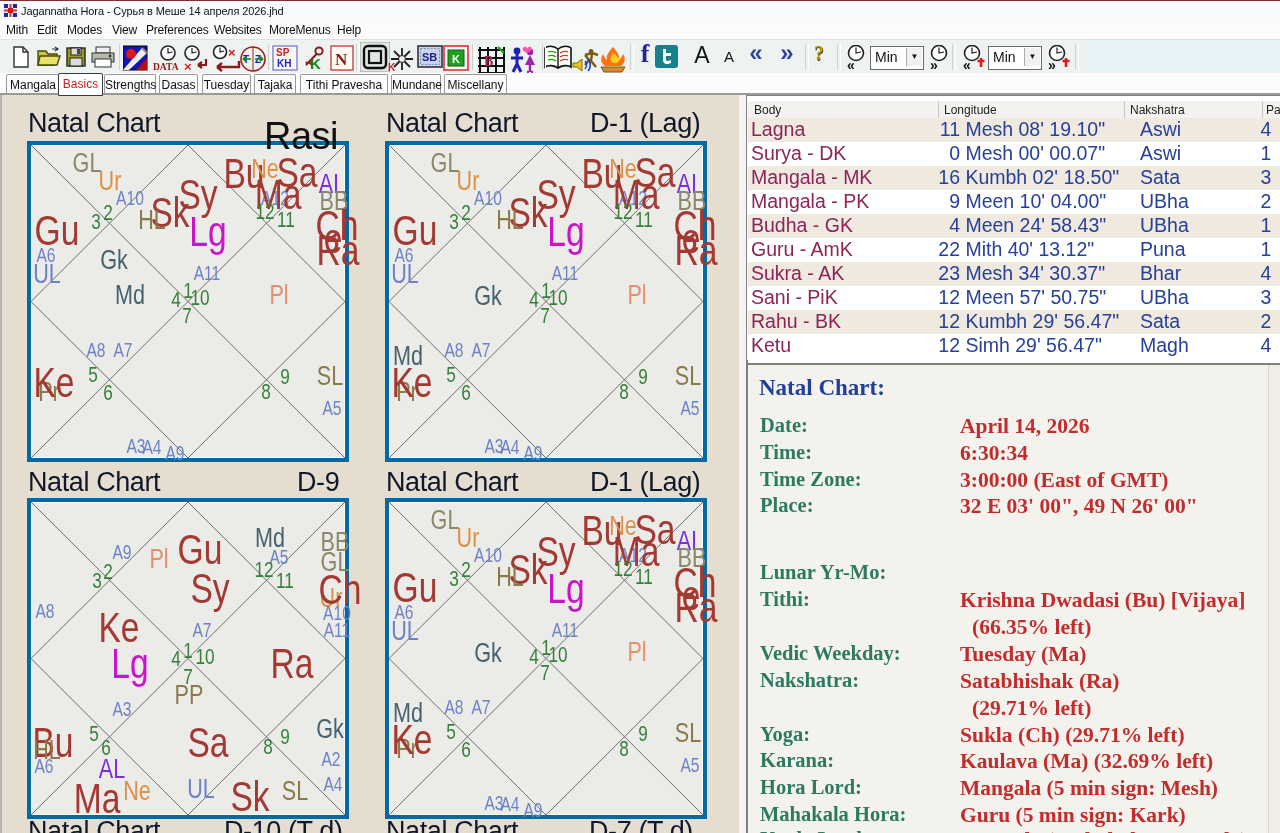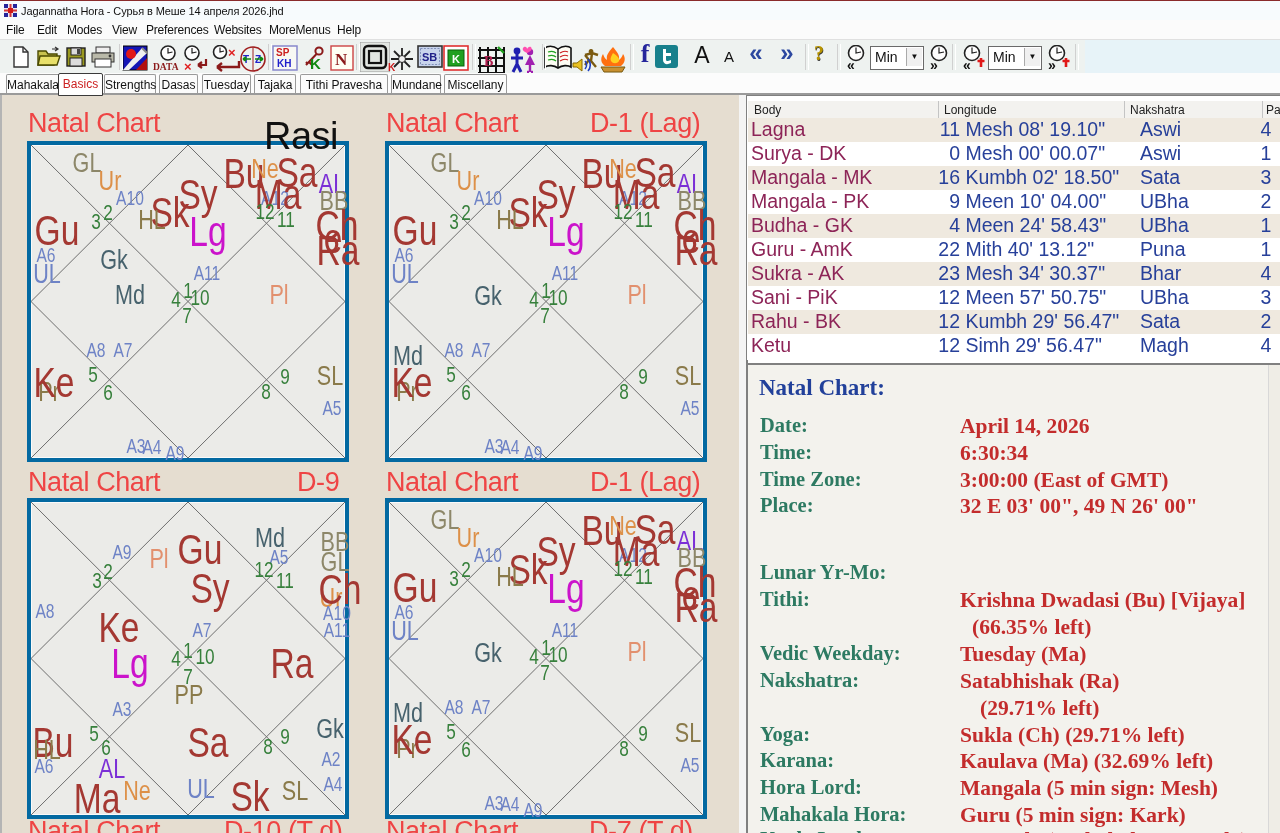--- a/index.html
+++ b/index.html
@@ -17,21 +17,21 @@
 .sep{position:absolute;top:4px;width:2px;height:26px;border-left:1px solid #d0d0d0;border-right:1px solid #fff;}
 .icon{position:absolute;top:5px;}
 #tabrow{left:0;top:73px;width:1280px;height:22px;background:#fcfcfc;}
 .tab{position:absolute;top:1px;height:16px;border:1px solid #9a9a9a;border-bottom:none;background:#fbfbfb;
  font-size:12px;color:#111;text-align:center;padding-top:3px;border-radius:2px 2px 0 0;}
 .tab.sel{border:1px solid #3a3a3a;background:#fff;color:#cc2222;height:18px;top:0px;z-index:2;}
 #tabline{left:0;top:93px;width:1280px;height:2px;background:#9a9a9a;}
 
 #leftpane{left:2px;top:95px;width:737px;height:738px;background:#e5ddd0;}
 #splitter{left:739px;top:95px;width:7px;height:738px;background:#f4f4f4;border-right:2px solid #7e7e7e;}
-.ctitle{position:absolute;font-size:27px;letter-spacing:-0.4px;color:#ef4444;white-space:nowrap;}
+.ctitle{position:absolute;font-size:27px;letter-spacing:-0.4px;color:#0f172a;white-space:nowrap;}
 .cbox{position:absolute;background:#ebebe8;border:4px solid #0369a1;box-shadow:inset 0 0 0 1px #fafafa;}
 .cbox svg{position:absolute;left:0;top:0;}
 .lb{position:absolute;transform:translate(-50%,-50%) scaleX(0.8);white-space:nowrap;line-height:1;}
 .p{font-size:42px;}
 .s{font-size:27px;}
 .a{font-size:19.5px;}
 .n{font-size:21.5px;color:#37803c;}
 .r{color:#a43832;} .m{color:#cb13cb;} .b{color:#6e83c6;} .gy2{color:#8d8769;}
 .o{color:#dd9048;} .sal{color:#e2906e;} .ol{color:#8a7a4a;} .pu{color:#7b2fd6;}
 .t{color:#47626d;}
@@ -67,21 +67,21 @@
       <rect x="9" y="0" width="4" height="4" fill="#24249c"></rect>
       <rect x="0" y="9" width="4" height="4" fill="#24249c"></rect>
       <rect x="9" y="9" width="4" height="4" fill="#24249c"></rect>
       <rect x="4" y="4" width="5" height="5" fill="#d01818"></rect>
       <rect x="5.5" y="0" width="2" height="13" fill="#d01818" opacity="0.85"></rect>
       <rect x="0" y="5.5" width="13" height="2" fill="#d01818" opacity="0.85"></rect>
     </svg>
   <span id="titletext" class="ab">Jagannatha Hora - Сурья в Меше 14 апреля 2026.jhd</span>
 </div>
 <div id="menubar" class="ab">
-  <span class="menu" style="left:6px">File</span>
+  <span class="menu" style="left:6px">Mith</span>
   <span class="menu" style="left:37px">Edit</span>
   <span class="menu" style="left:67px">Modes</span>
   <span class="menu" style="left:112px">View</span>
   <span class="menu" style="left:146px">Preferences</span>
   <span class="menu" style="left:214px">Websites</span>
   <span class="menu" style="left:269px">MoreMenus</span>
   <span class="menu" style="left:337px">Help</span>
 </div>
 <div id="toolbar" class="ab">
     <div class="tbr"></div>
@@ -266,21 +266,21 @@
     <div class="sep" style="left: 356px;"></div>
     <div class="sep" style="left: 472px;"></div>
     <div class="sep" style="left: 542px;"></div>
     <div class="sep" style="left: 630px;"></div>
     <div class="sep" style="left: 805px;"></div>
     <div class="sep" style="left: 837px;"></div>
     <div class="sep" style="left: 952px;"></div>
     <div class="sep" style="left: 1075px;"></div>
   </div>
 <div id="tabrow" class="ab">
-    <div class="tab" style="left: 6px; width: 52px;">Mahakala</div>
+    <div class="tab" style="left: 6px; width: 52px;">Mangala</div>
     <div class="tab sel" style="left: 58px; width: 43px;">Basics</div>
     <div class="tab" style="left: 104px; width: 50px;">Strengths</div>
     <div class="tab" style="left: 159px; width: 37px;">Dasas</div>
     <div class="tab" style="left: 202px; width: 47px;">Tuesday</div>
     <div class="tab" style="left: 254px; width: 40px;">Tajaka</div>
     <div class="tab" style="left: 300px; width: 86px;">Tithi Pravesha</div>
     <div class="tab" style="left: 391px; width: 48px;">Mundane</div>
     <div class="tab" style="left: 444px; width: 61px;">Miscellany</div>
   </div>
 <div id="tabline" class="ab"></div>
@@ -370,21 +370,21 @@
     <div class="lab" style="top: 129px;">Place:</div>
     <div class="val" style="top: 129px;">32 E 03' 00", 49 N 26' 00"</div>
     <div class="lab" style="top: 196px;">Lunar Yr-Mo:</div>
     <div class="lab" style="top: 223px;">Tithi:</div>
     <div class="val" style="top: 223px;">Krishna Dwadasi (Bu) [Vijaya]</div>
     <div class="val cont" style="top: 250px;">(66.35% left)</div>
     <div class="lab" style="top: 277px;">Vedic Weekday:</div>
     <div class="val" style="top: 277px;">Tuesday (Ma)</div>
     <div class="lab" style="top: 304px;">Nakshatra:</div>
     <div class="val" style="top: 304px;">Satabhishak (Ra)</div>
-    <div class="val cont" style="top: 331px; margin-left: 8px;">(29.71% left)</div>
+    <div class="val cont" style="top: 331px;">(29.71% left)</div>
     <div class="lab" style="top: 358px;">Yoga:</div>
     <div class="val" style="top: 358px;">Sukla (Ch) (29.71% left)</div>
     <div class="lab" style="top: 384px;">Karana:</div>
     <div class="val" style="top: 384px; font-family: Liberation Serif, serif;">Kaulava (Ma) (32.69% left)</div>
     <div class="lab" style="top: 411px;">Hora Lord:</div>
     <div class="val" style="top: 411px;">Mangala (5 min sign: Mesh)</div>
     <div class="lab" style="top: 438px;">Mahakala Hora:</div>
     <div class="val" style="top: 438px;">Guru (5 min sign: Kark)</div>
     <div class="lab" style="top: 463px;">Kaala Lord:</div>
     <div class="val" style="top: 463px;">Mangala (Mahakala: Mangala)</div>

